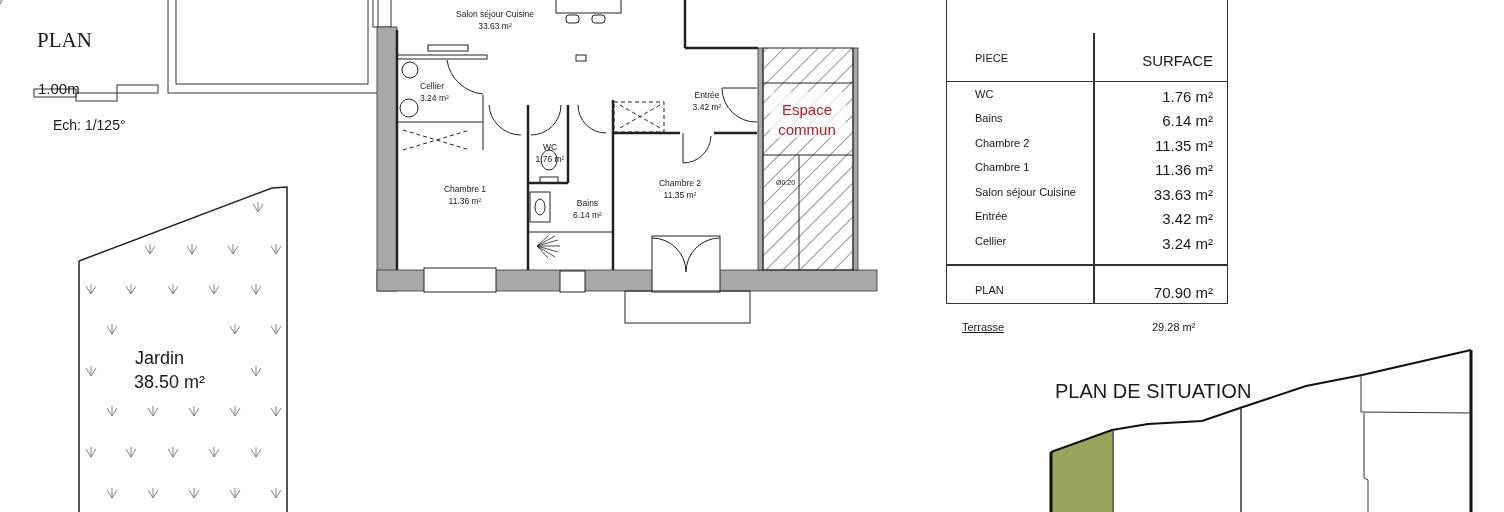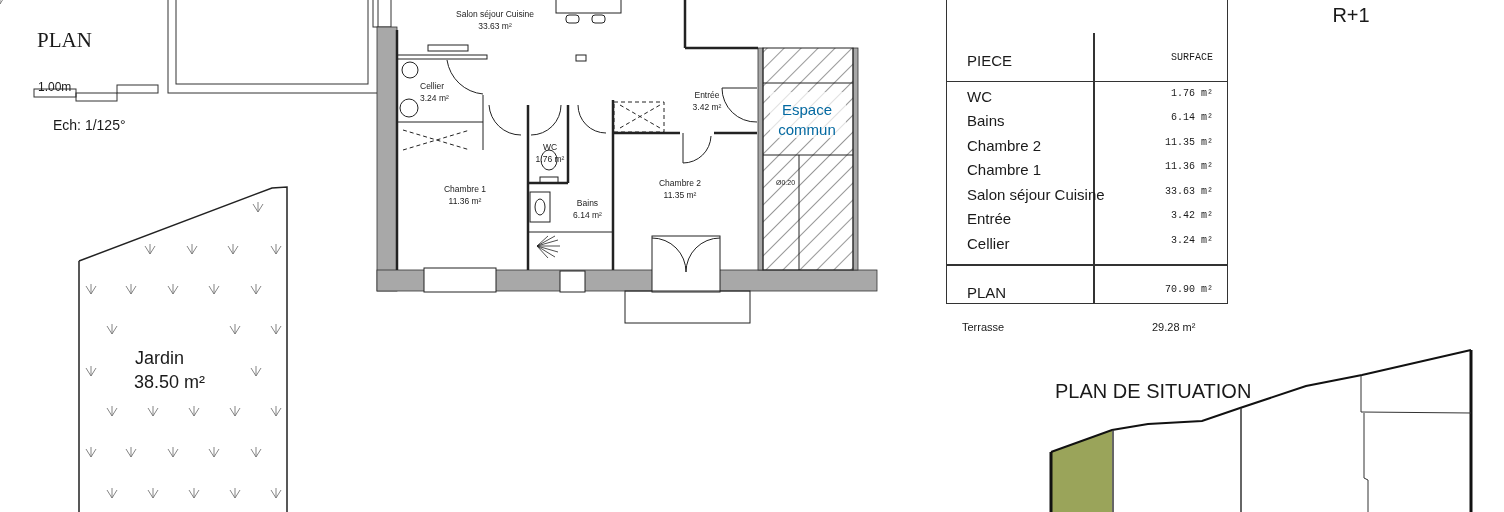--- a/index.html
+++ b/index.html
@@ -1,33 +1,33 @@
 <!DOCTYPE html>
 <html><head>
 <meta charset="utf-8">
 <style>
   html, body { margin:0; padding:0; background:#ffffff; }
   body { width:1504px; height:512px; position:relative; overflow:hidden; font-family:"Liberation Sans", sans-serif; color:#1a1a1a; }
   .abs { position:absolute; }
   .plan-title { left:37px; top:28px; font-size:21px;font-family:Liberation Serif, serif; }
-  .scale-label { left:38px; top:80px; font-size:12px; }
+  .scale-label { left:38px; top:80px; font-size:15px; }
   .scale-text { left:53px; top:117px; font-size:14px; }
   .room-label { position:absolute; font-size:8.5px; text-align:center; line-height:12px; color:#222; }
-  .espace { position:absolute; left:762px; top:100px; width:90px; text-align:center; font-size:15px; line-height:20px; color:#0369a1; background:rgba(255,255,255,0.0); }
+  .espace { position:absolute; left:762px; top:100px; width:90px; text-align:center; font-size:15px; line-height:20px; color:#b91c1c; background:rgba(255,255,255,0.0); }
   .logement { position:absolute; left:1262px; top:4px; width:178px; text-align:center; font-size:20px; line-height:22px; }
   .situation { position:absolute; left:1055px; top:380px; font-size:20px; }
   .jardin { position:absolute; left:134px; top:330px; font-size:18px; line-height:24px;margin-top:16px; }
   .surf-wrap { position:absolute; left:946px; top:0; width:282px; height:304px; border:1.5px solid #333; border-top:none; box-sizing:border-box; }
   .surf-header { position:absolute; left:0; top:0; width:100%; height:33px; border-bottom:1.5px solid #333; text-align:center; font-size:11px; line-height:42px; }
   .surf-colhdr { position:absolute; left:0; top:33px; width:100%; height:48px; border-bottom:1.5px solid #333; }
   .surf-divider { position:absolute; left:146px; top:33px; width:1.5px; height:271px; background:#333; }
   .surf-total-line { position:absolute; left:0; top:264px; width:100%; height:1.5px; background:#333; }
-  .cell-l { position:absolute; left:20px; font-size:15px; }
-  .cell-r { position:absolute; right:14px; font-size:10px; text-align:right;font-family:Liberation Mono, monospace; }
-  .terrasse-l { position:absolute; left:962px; top:321px; font-size:11px; }
+  .cell-l { position:absolute; left:28px; font-size:11px; }
+  .cell-r { position:absolute; right:14px; font-size:15px; text-align:right; }
+  .terrasse-l { position:absolute; left:962px; top:321px; font-size:11px;text-decoration:underline; }
   .terrasse-r { position:absolute; left:1152px; top:321px; font-size:11px; }
   svg { position:absolute; left:0; top:0; }
 </style>
 </head>
 <body>
 
 <svg width="1504" height="512" viewBox="0 0 1504 512">
   <defs>
     <pattern id="hatch" patternUnits="userSpaceOnUse" width="12" height="12" patternTransform="rotate(45)">
       <line x1="0" y1="0" x2="0" y2="12" stroke="#333" stroke-width="1"></line>
@@ -213,21 +213,20 @@
     <div>commun</div>
 </div>
 <div class="abs" style="left:776px;top:179px;font-size:7px;">Ø0.20</div>
 
 <div class="jardin">
   <div style="padding-left:1px;">Jardin</div>
     <div>38.50 m²</div>
 </div>
 
 <div class="logement">
-  <div>R+1</div>
 </div>
 
 <div class="surf-wrap">
   <div class="surf-colhdr">
     <span class="cell-l" style="top:19px;">PIECE</span>
     <span class="cell-r" style="top:19px;">SURFACE</span>
   </div>
   <div class="surf-divider"></div>
 
   <span class="cell-l" style="top:88px;">WC</span>

